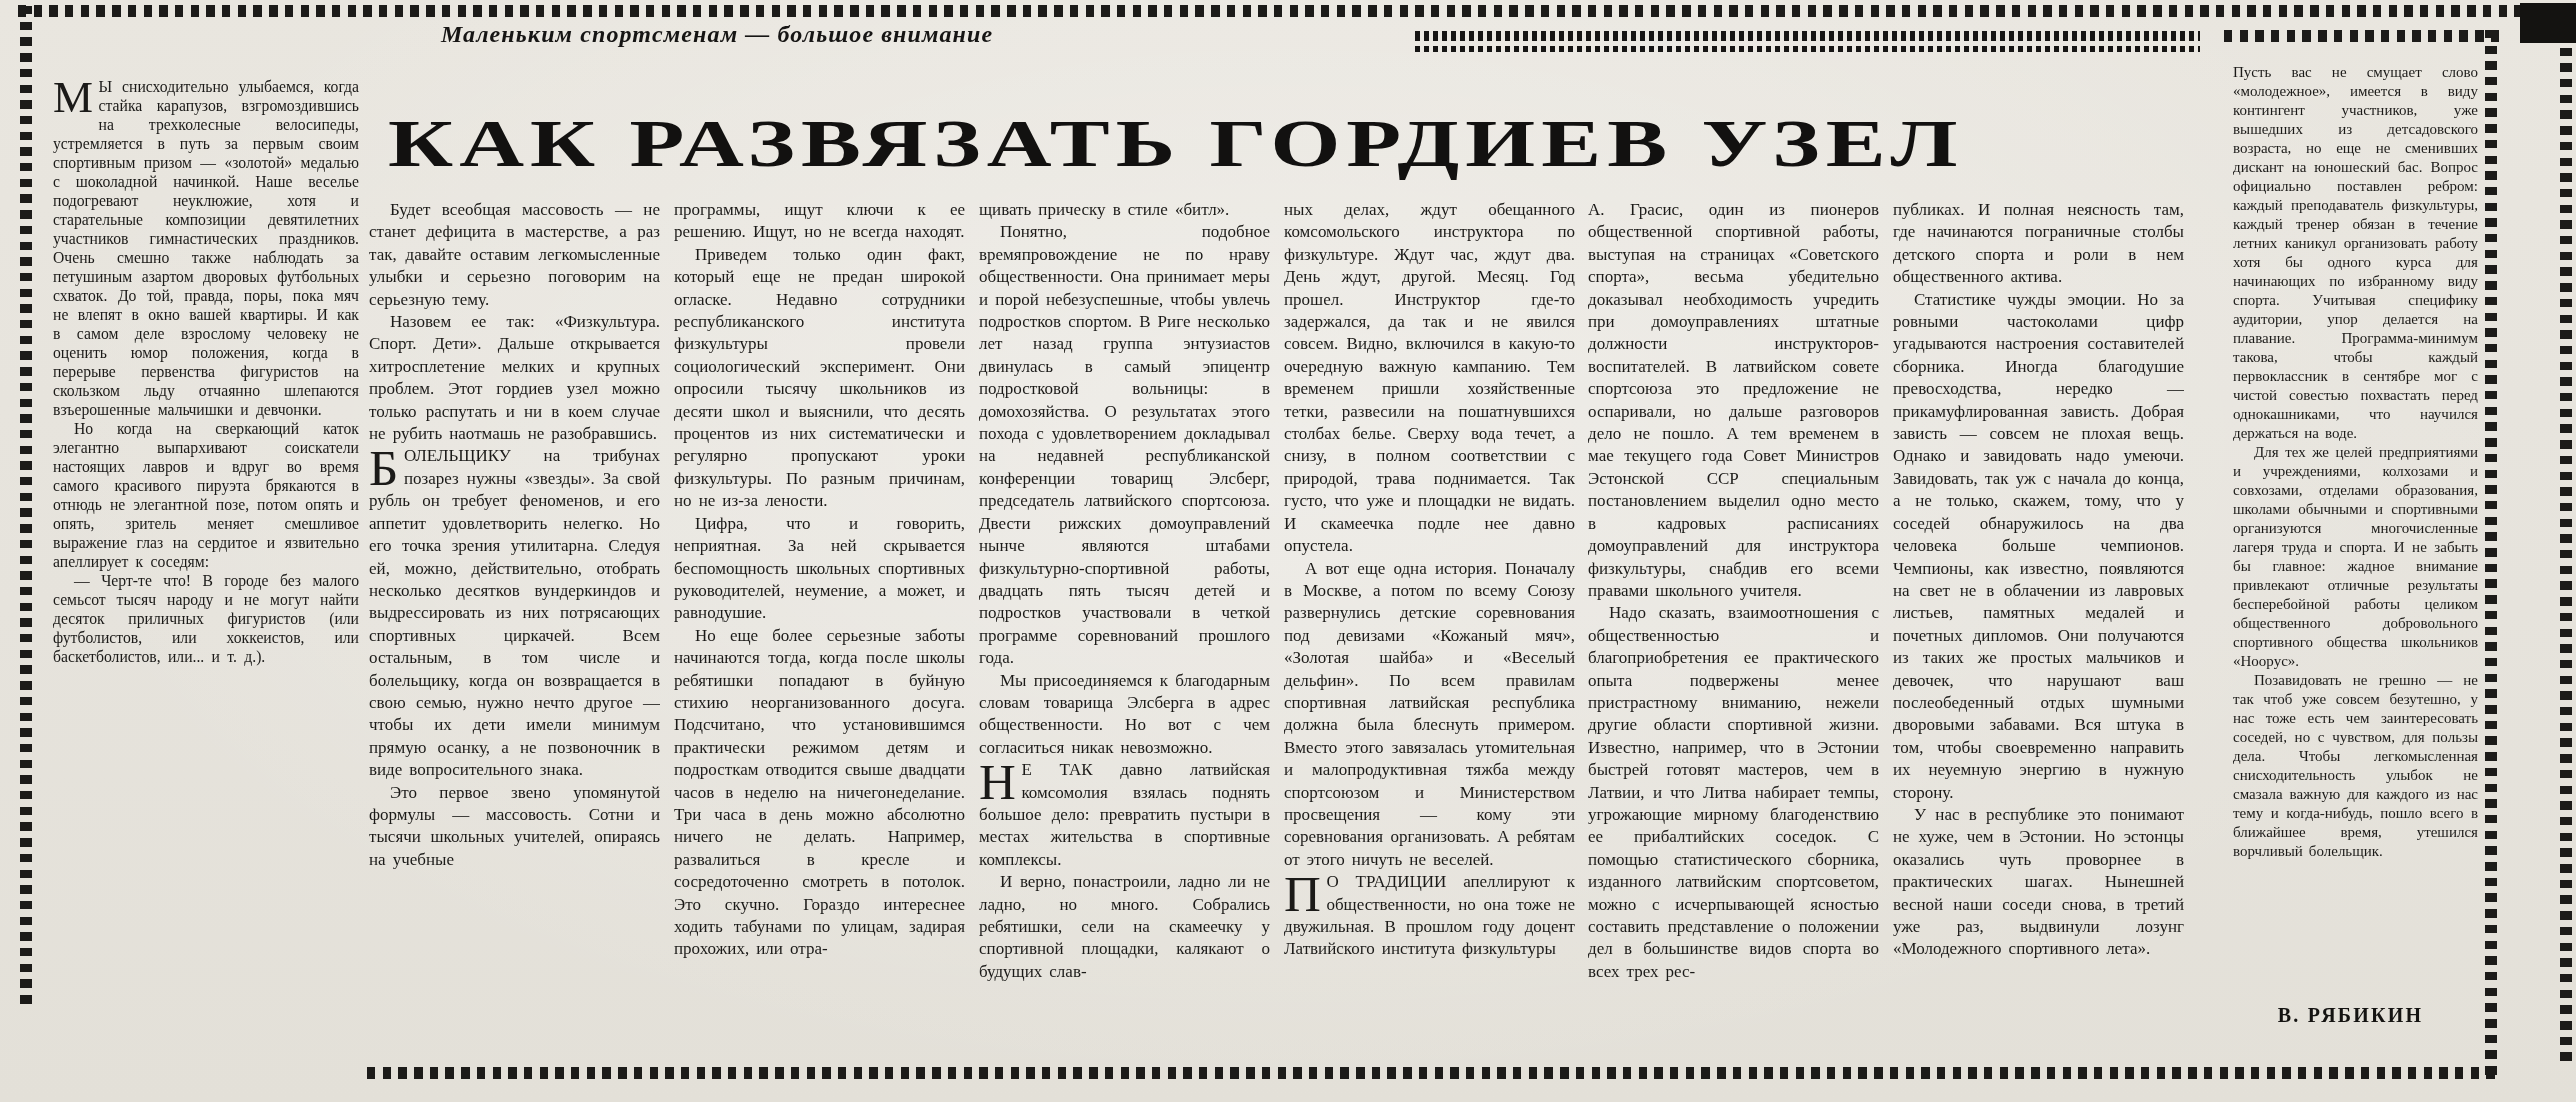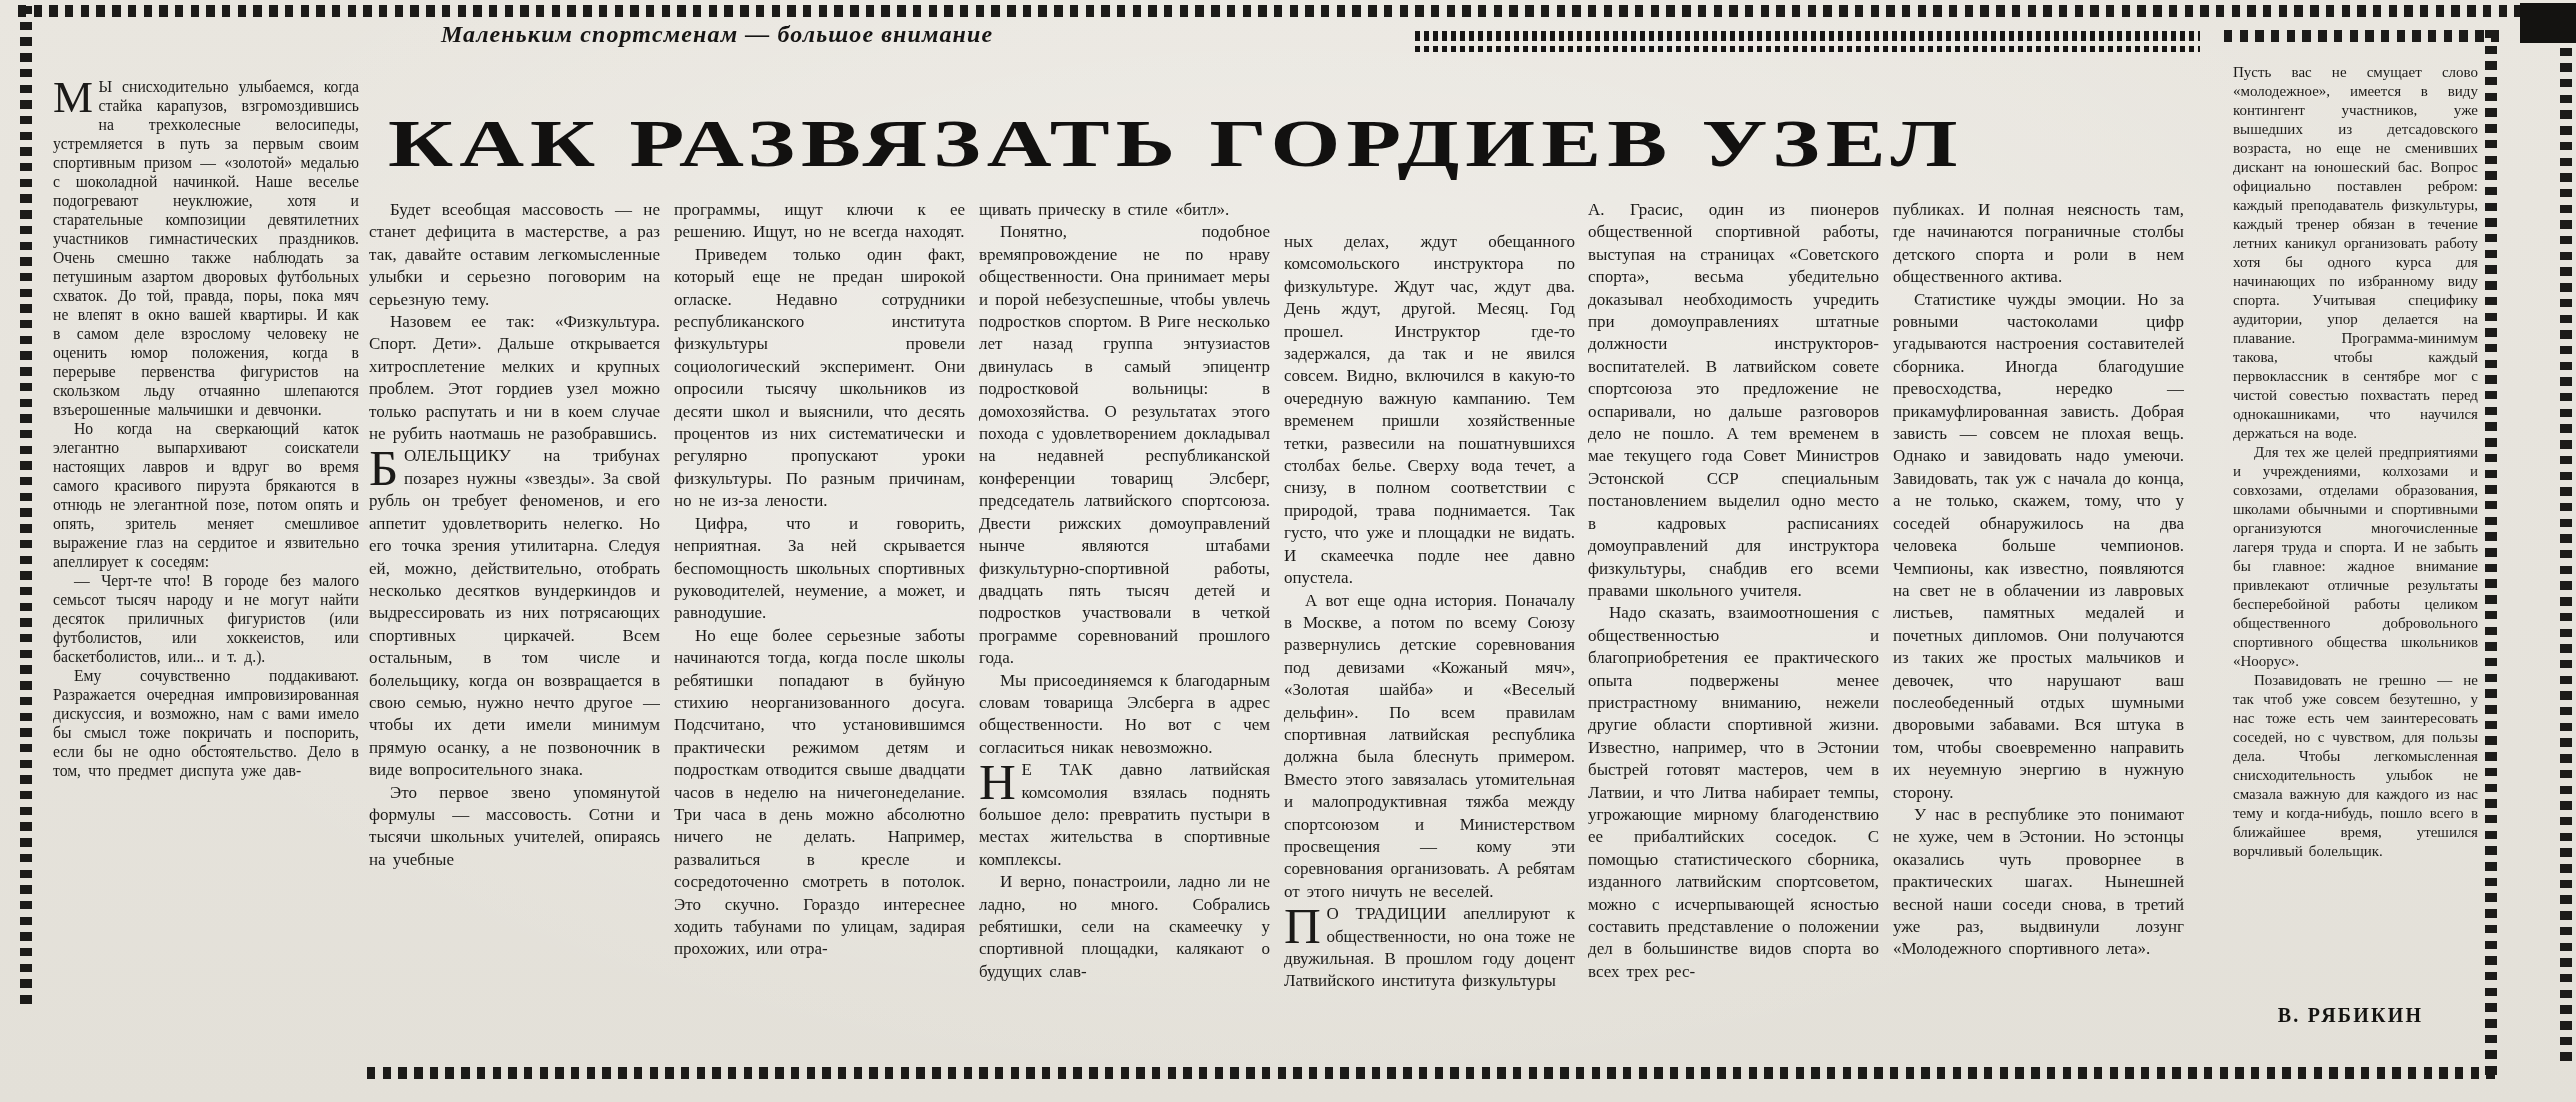--- a/index.html
+++ b/index.html
@@ -38,21 +38,21 @@
   .col{position:absolute;text-align:justify;overflow:hidden;}
   .col p{margin:0;text-indent:21px;}
   .col p.cont{text-indent:0;}
   .col p.lead{text-indent:0;}
 
   .col-1{left:53px;top:77px;width:306px;height:872px;font-size:15.7px;line-height:19px;word-spacing:3.4px;}
   .col-main{top:199px;width:291px;height:866px;font-size:17px;line-height:22.4px;word-spacing:2.8px;}
   .col-2{left:369px;}
   .col-3{left:674px;}
   .col-4{left:979px;}
-  .col-5{left:1284px;margin-top:32px;}
+  .col-5{left:1284px;}
   .col-6{left:1588px;}
   .col-7{left:1893px;}
   .col-8{left:2233px;top:63px;width:245px;height:923px;font-size:15px;line-height:19px;word-spacing:2.2px;position:absolute;}
 
   .dropcap{
     float:left;font-weight:normal;
     font-size:51px;line-height:0.78;
     padding:3.4px 5.6px 0 0;
   }
   .col-1 .dropcap{font-size:45px;}
@@ -81,21 +81,20 @@
   <div class="kicker">Маленьким спортсменам — большое внимание</div>
   <div class="fine-dash" style="left:1415px;top:31px;width:785px;height:10px;"></div>
   <div class="fine-dash" style="left:1415px;top:46px;width:785px;height:6.2px;"></div>
 
   <div class="headline">КАК РАЗВЯЗАТЬ ГОРДИЕВ УЗЕЛ</div>
 
   <div class="col col-1">
       <p class=" lead"><span class="dropcap">М</span>Ы снисходительно улыбаемся, когда стайка карапузов, взгромоздившись на трехколесные велосипеды, устремляется в путь за первым своим спортивным призом — «золотой» медалью с шоколадной начинкой. Наше веселье подогревают неуклюжие, хотя и старательные композиции девятилетних участников гимнастических праздников. Очень смешно также наблюдать за петушиным азартом дворовых футбольных схваток. До той, правда, поры, пока мяч не влепят в окно вашей квартиры. И как в самом деле взрослому человеку не оценить юмор положения, когда в перерыве первенства фигуристов на скользком льду отчаянно шлепаются взъерошенные мальчишки и девчонки.</p>
       <p class="">Но когда на сверкающий каток элегантно выпархивают соискатели настоящих лавров и вдруг во время самого красивого пируэта брякаются в отнюдь не элегантной позе, потом опять и опять, зритель меняет смешливое выражение глаз на сердитое и язвительно апеллирует к соседям:</p>
       <p class="">— Черт-те что! В городе без малого семьсот тысяч народу и не могут найти десяток приличных фигуристов (или футболистов, или хоккеистов, или баскетболистов, или... и т. д.).</p>
-      <p class="">Ему сочувственно поддакивают. Разражается очередная импровизированная дискуссия, и возможно, нам с вами имело бы смысл тоже покричать и поспорить, если бы не одно обстоятельство. Дело в том, что предмет диспута уже дав-</p>
     </div>
   <div class="col col-main col-2">
       <p class="">Будет всеобщая массовость — не станет дефицита в мастерстве, а раз так, давайте оставим легкомысленные улыбки и серьезно поговорим на серьезную тему.</p>
       <p class="">Назовем ее так: «Физкультура. Спорт. Дети». Дальше открывается хитросплетение мелких и крупных проблем. Этот гордиев узел можно только распутать и ни в коем случае не рубить наотмашь не разобравшись.</p>
       <p class=" lead"><span class="dropcap">Б</span>ОЛЕЛЬЩИКУ на трибунах позарез нужны «звезды». За свой рубль он требует феноменов, и его аппетит удовлетворить нелегко. Но его точка зрения утилитарна. Следуя ей, можно, действительно, отобрать несколько десятков вундеркиндов и выдрессировать из них потрясающих спортивных циркачей. Всем остальным, в том числе и болельщику, когда он возвращается в свою семью, нужно нечто другое — чтобы их дети имели минимум прямую осанку, а не позвоночник в виде вопросительного знака.</p>
       <p class="">Это первое звено упомянутой формулы — массовость. Сотни и тысячи школьных учителей, опираясь на учебные</p>
     </div>
   <div class="col col-main col-3">
       <p class="cont">программы, ищут ключи к ее решению. Ищут, но не всегда находят.</p>
       <p class="">Приведем только один факт, который еще не предан широкой огласке. Недавно сотрудники республиканского института физкультуры провели социологический эксперимент. Они опросили тысячу школьников из десяти школ и выяснили, что десять процентов из них систематически и регулярно пропускают уроки физкультуры. По разным причинам, но не из-за лености.</p>

